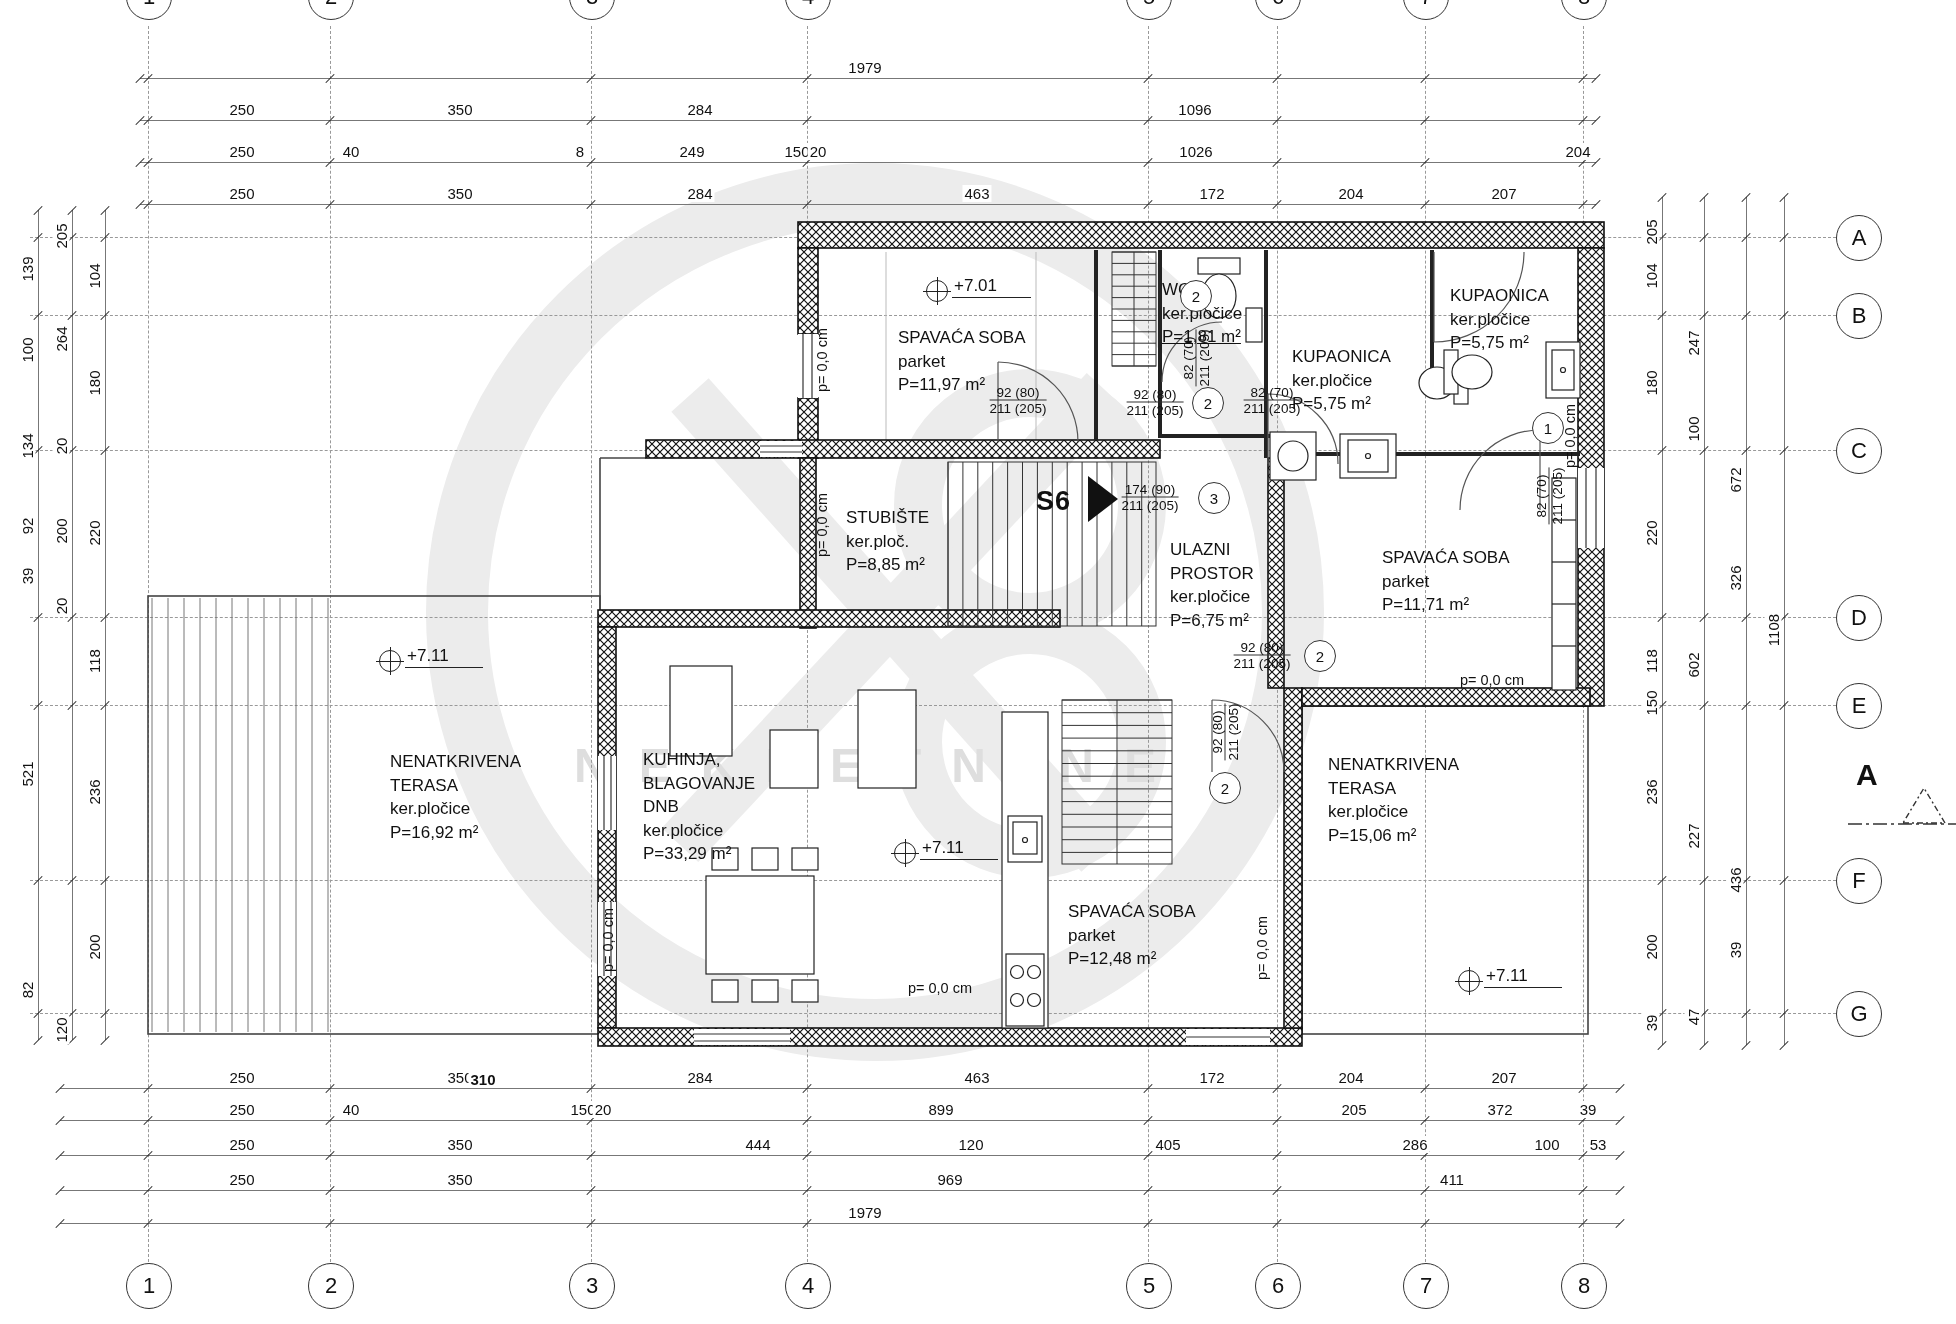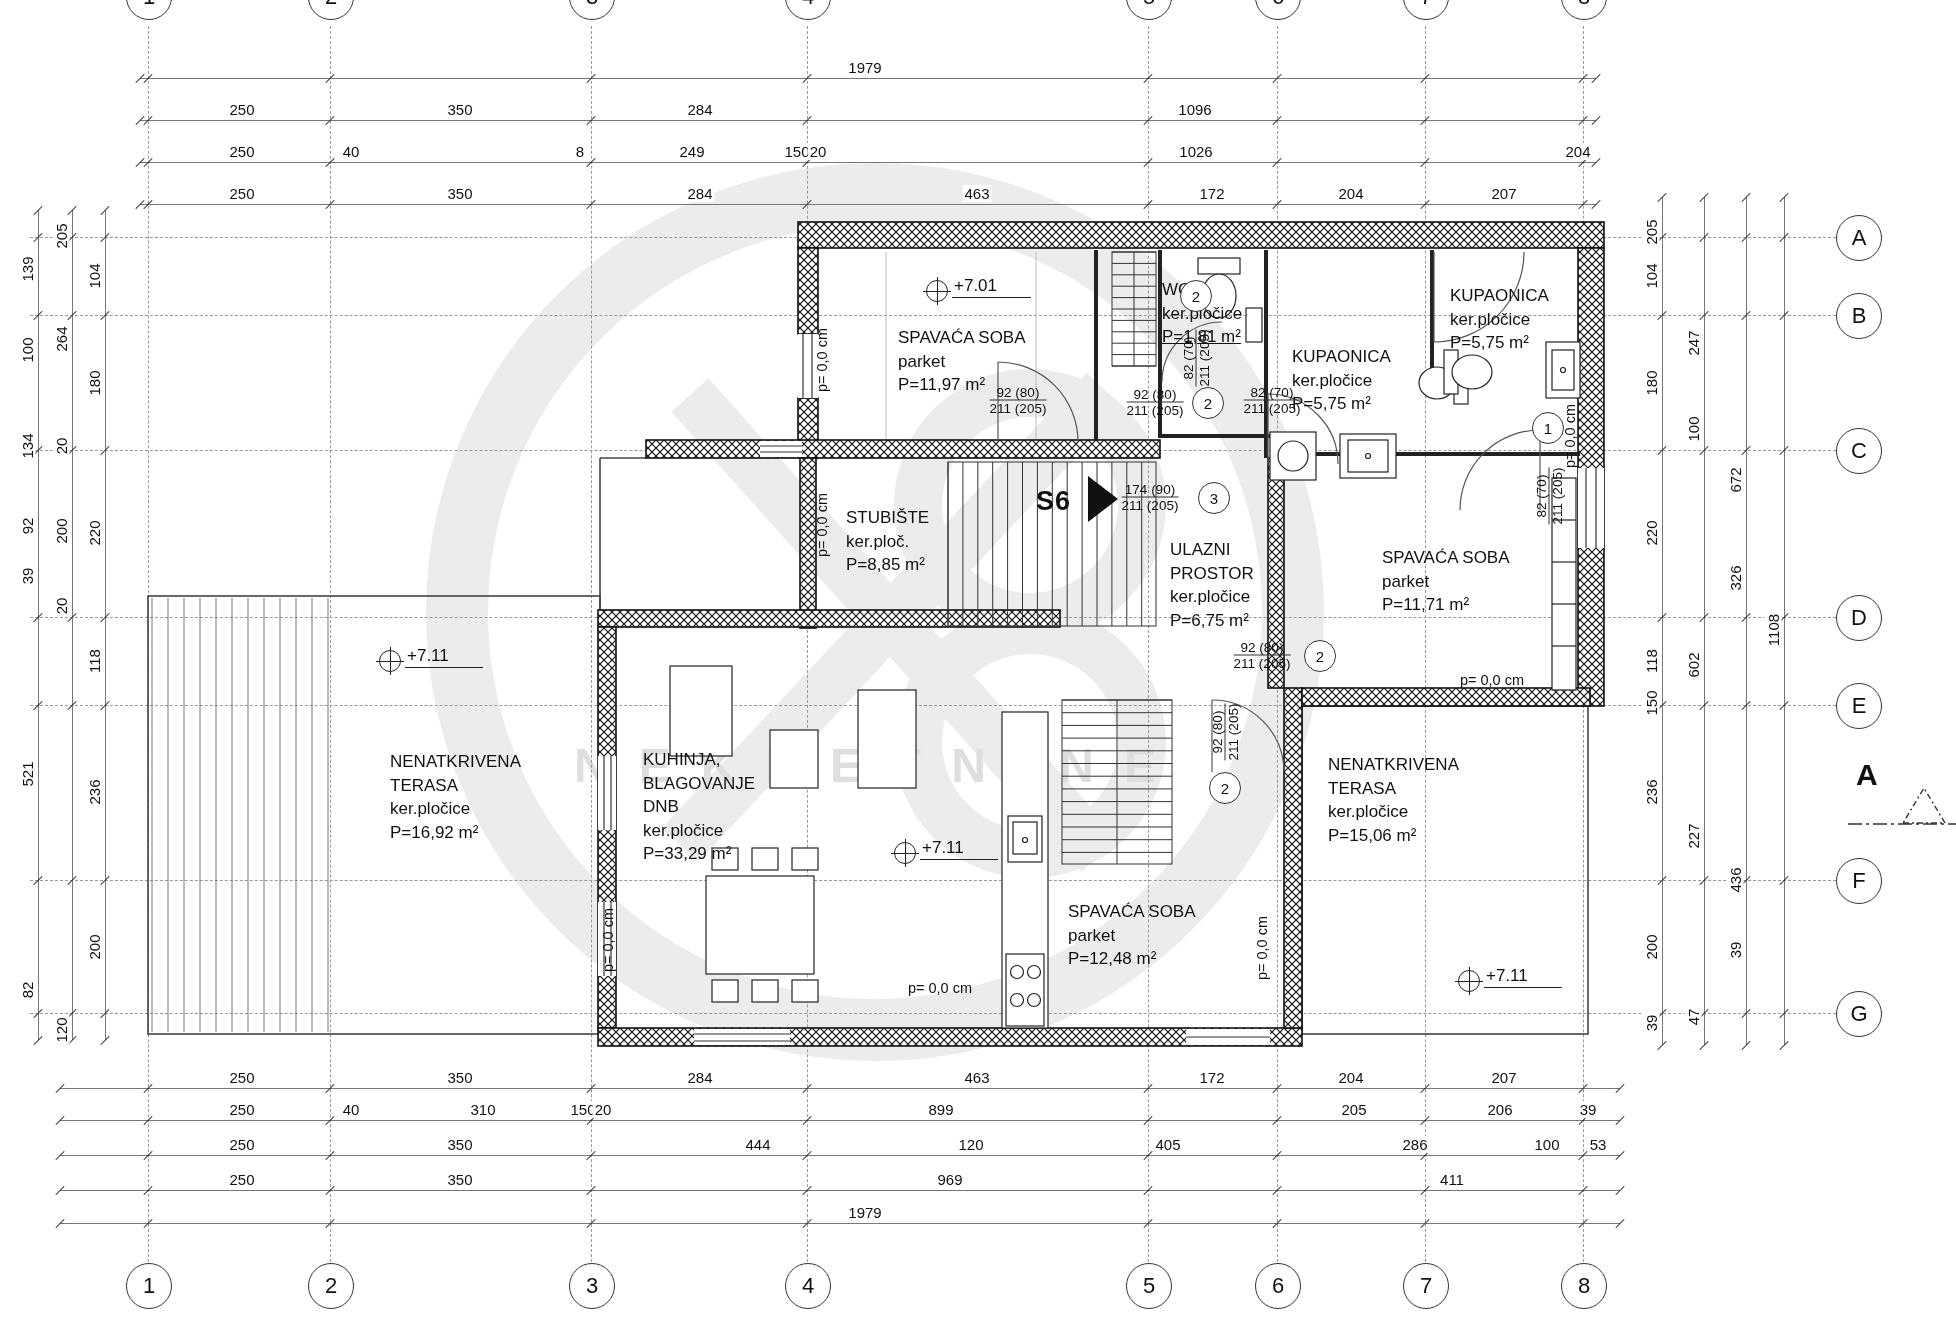--- a/index.html
+++ b/index.html
@@ -376,26 +376,26 @@
       <span class="tick" style="left: 585px; top: 1120px;"></span>
       <span class="tick" style="left: 801px; top: 1120px;"></span>
       <span class="tick" style="left: 1142px; top: 1120px;"></span>
       <span class="tick" style="left: 1271px; top: 1120px;"></span>
       <span class="tick" style="left: 1419px; top: 1120px;"></span>
       <span class="tick" style="left: 1577px; top: 1120px;"></span>
       <span class="tick" style="left: 54px; top: 1120px;"></span>
       <span class="tick" style="left: 1614px; top: 1120px;"></span>
       <span class="dimlabel" style="left: 242px; top: 1118px;">250</span>
       <span class="dimlabel" style="left: 351px; top: 1118px;">40</span>
-      <span class="dimlabel" style="left: 483px; top: 1118px;">310</span>
+      <span class="dimlabel" style="left: 483px; top: 1088px; font-weight: bold;">310</span>
       <span class="dimlabel" style="left: 583px; top: 1118px;">150</span>
       <span class="dimlabel" style="left: 603px; top: 1118px;">20</span>
       <span class="dimlabel" style="left: 941px; top: 1118px;">899</span>
       <span class="dimlabel" style="left: 1354px; top: 1118px;">205</span>
-      <span class="dimlabel" style="left: 1500px; top: 1118px;">206</span>
+      <span class="dimlabel" style="left: 1500px; top: 1118px;">372</span>
       <span class="dimlabel" style="left: 1588px; top: 1118px;">39</span>
       <span class="dimline-h" style="left: 60px; top: 1155px; width: 1560px;"></span>
       <span class="tick" style="left: 142px; top: 1155px;"></span>
       <span class="tick" style="left: 324px; top: 1155px;"></span>
       <span class="tick" style="left: 585px; top: 1155px;"></span>
       <span class="tick" style="left: 801px; top: 1155px;"></span>
       <span class="tick" style="left: 1142px; top: 1155px;"></span>
       <span class="tick" style="left: 1271px; top: 1155px;"></span>
       <span class="tick" style="left: 1419px; top: 1155px;"></span>
       <span class="tick" style="left: 1577px; top: 1155px;"></span>

